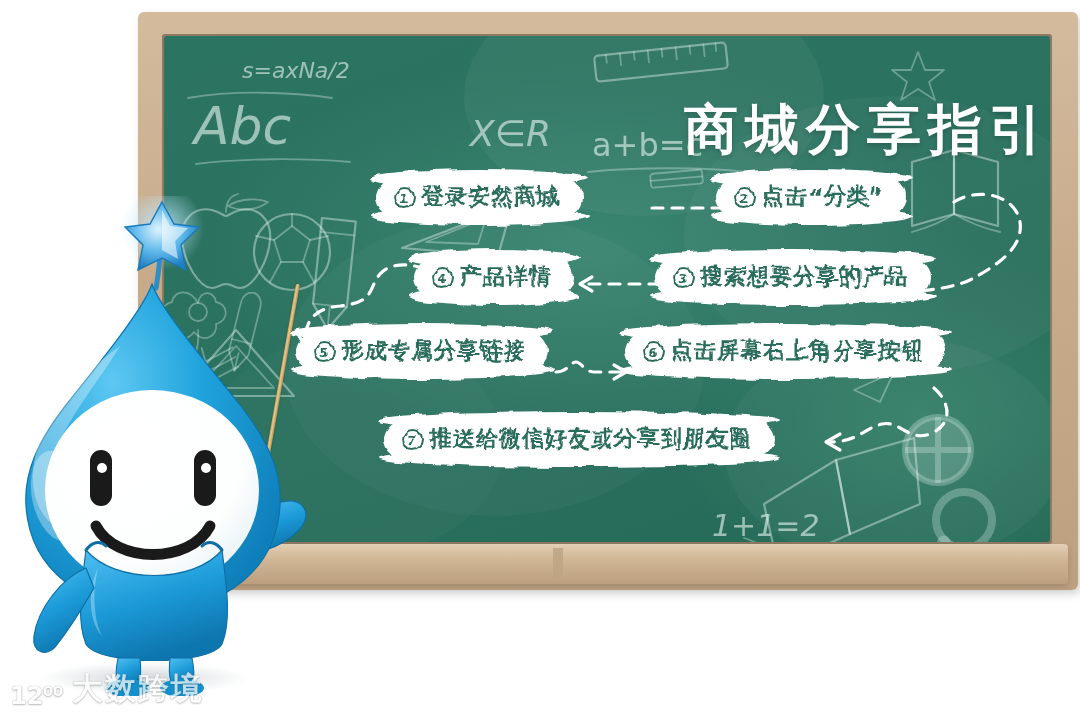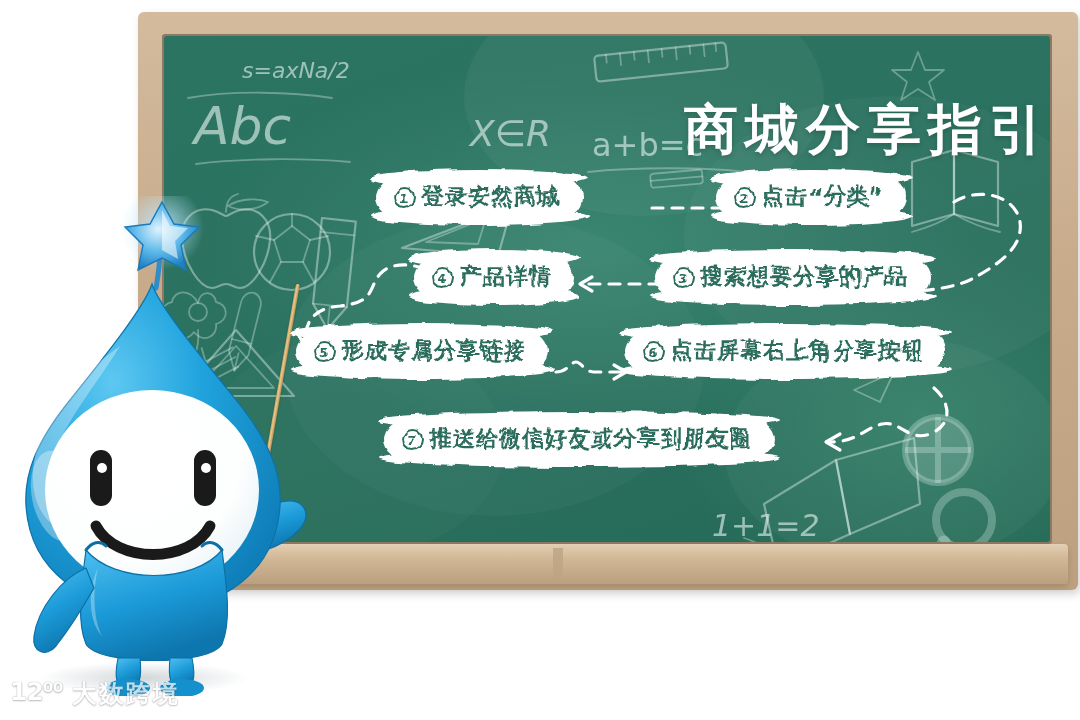--- a/index.html
+++ b/index.html
@@ -181,31 +181,31 @@
     position: absolute;
     left: -6px; top: 196px;
     width: 330px; height: 500px;
   }
   #mascot svg { width: 100%; height: 100%; display: block; }
 
   
   #watermark {
     position: absolute;
     left: 10px; bottom: 10px;
-    display: flex; align-items: flex-start; gap: 9px;
+    display: flex; align-items: flex-end; gap: 9px;
     opacity: .72;
   }
   #watermark .wm-logo {
     font-size: 25px; font-weight: 700;
     color: #ffffff;
     text-shadow: 0 1px 2px rgba(0,0,0,.35), 0 0 1px rgba(120,120,120,.9);
     letter-spacing: -1px;
   }
   #watermark .wm-text {
-    font-size: 25px; font-weight: 700;
+    font-size: 31px; font-weight: 700;
     color: #ffffff;
     letter-spacing: 2px;
     text-shadow: 0 1px 2px rgba(0,0,0,.30), 0 0 1px rgba(130,130,130,.95);
   }
 </style>
 </head>
 <body>
 
 <div id="stage">
 

